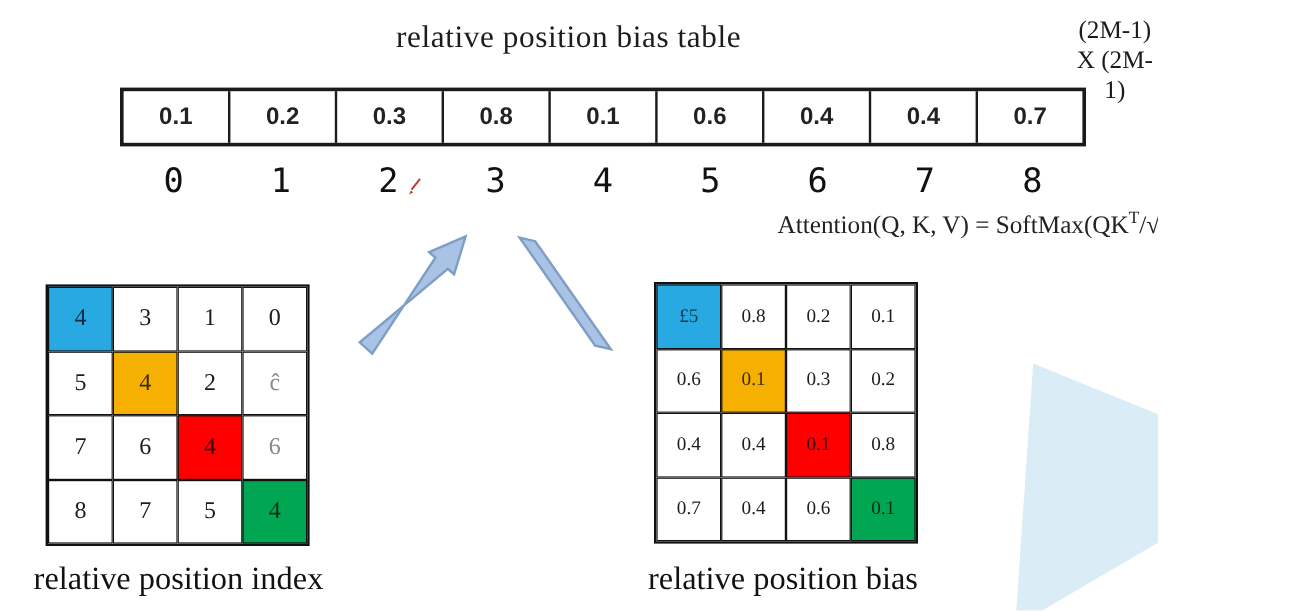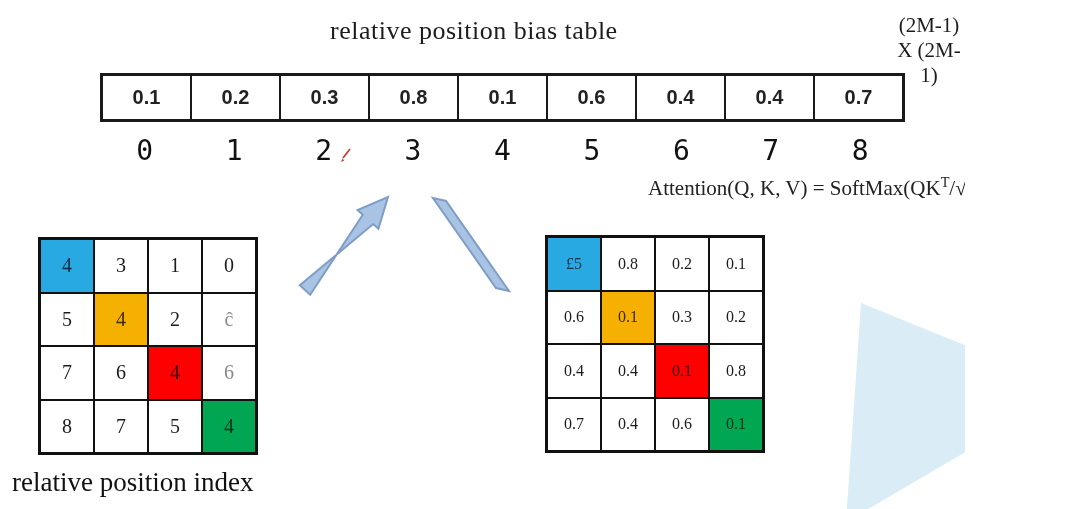--- a/index.html
+++ b/index.html
@@ -49,21 +49,21 @@
   .grid-index{left:38px;top:237px;width:220px;height:218px;}
   .grid-bias{left:545px;top:235px;width:220px;height:218px;}
   .cell{
     display:flex;align-items:center;justify-content:center;
     border:1.4px solid #111;box-sizing:border-box;color:#1c1c1c;background:#fff;
   }
   .grid-index .cell{font-size:20px;}
   .grid-bias .cell{font-size:16px;}
   
   .caption{position:absolute;font-size:27px;color:#111;}
-  .caption-index{left:12px;top:467px;}
+  .caption-index{left:28px;top:467px;}
   .caption-bias{left:540px;top:467px;}
   
   .svg-abs{position:absolute;left:0;top:0;pointer-events:none;}
 </style>
 </head>
 <body>
 
 <div id="canvas">
 
   <div class="page-title">relative position bias table</div>
@@ -145,20 +145,21 @@
     <div class="cell">0.4</div>
     <div class="cell" style="background: rgb(254, 0, 0); color: rgb(48, 5, 10);">0.1</div>
     <div class="cell">0.8</div>
     <div class="cell">0.7</div>
     <div class="cell">0.4</div>
     <div class="cell">0.6</div>
     <div class="cell" style="background: rgb(0, 166, 81); color: rgb(6, 48, 27);">0.1</div>
   </div>
 
   <div class="caption caption-index">relative position index</div>
+  <div class="caption caption-bias">relative position bias</div>
 
   <svg class="svg-abs" style="left:1002px;top:423px;" width="72" height="78">
     <g fill="none" stroke-width="4.5" stroke-linecap="round" stroke-linejoin="round" style="stroke: rgb(228, 228, 228);">
       <path d="M26 19 L19 10"></path>
       <path d="M44 19 L51 10"></path>
       <rect x="9" y="18" width="52" height="42" rx="12" fill="#fdfdfd"></rect>
       <path d="M29 30 L29 48 L45 39 Z" fill="#fdfdfd"></path>
     </g>
   </svg>
 

